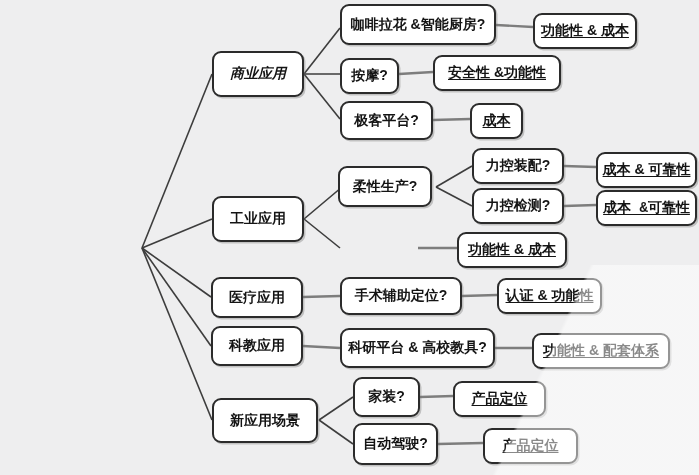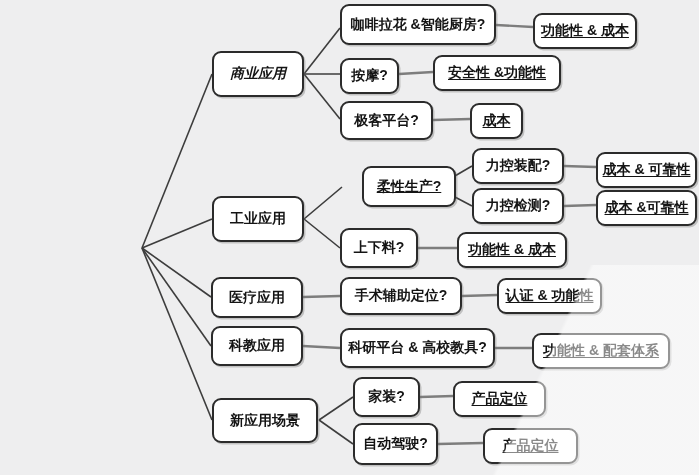--- a/index.html
+++ b/index.html
@@ -80,26 +80,25 @@
   <div class="node" style="left:211px; top:326px; width:92px; height:40px;">科教应用</div>
   <div class="node" style="left:212px; top:398px; width:106px; height:45px;">新应用场景</div>
 
   <div class="node" style="left:340px; top:4px; width:156px; height:41px;">咖啡拉花 &amp;智能厨房?</div>
   <div class="node leaf" style="left:533px; top:13px; width:104px; height:30px;">功能性 &amp; 成本</div>
   <div class="node" style="left:340px; top:58px; width:59px; height:33px;">按摩?</div>
   <div class="node leaf" style="left:433px; top:55px; width:128px; height:33px;">安全性 &amp;功能性</div>
   <div class="node" style="left:340px; top:101px; width:93px; height:39px;">极客平台?</div>
   <div class="node leaf" style="left:470px; top:103px; width:53px; height:32px;">成本</div>
 
-  <div class="node" style="left:362px; top:166px; width:94px; height:41px;text-decoration:underline;">柔性生产?</div>
+  <div class="node" style="left:338px; top:166px; width:94px; height:41px;">柔性生产?</div>
   <div class="node" style="left:472px; top:148px; width:92px; height:36px;">力控装配?</div>
   <div class="node leaf" style="left:596px; top:152px; width:101px; height:30px;">成本 &amp; 可靠性</div>
   <div class="node" style="left:472px; top:188px; width:92px; height:36px;">力控检测?</div>
-  <div class="node leaf" style="left:596px; top:190px; width:101px; height:31px;">成本 &amp;可靠性</div>
-  <div class="node" style="left:340px; top:228px; width:78px; height:40px;">上下料?</div>
+  <div class="node leaf" style="left:596px; top:190px; width:101px; height:31px;font-family:Liberation Mono, monospace;">成本 &amp;可靠性</div>
   <div class="node leaf" style="left:457px; top:232px; width:110px; height:32px;">功能性 &amp; 成本</div>
 
   <div class="node" style="left:340px; top:277px; width:122px; height:38px;">手术辅助定位?</div>
   <div class="node leaf" style="left:497px; top:278px; width:105px; height:33px;">认证 &amp; 功能性</div>
 
   <div class="node" style="left:340px; top:328px; width:155px; height:40px;">科研平台 &amp; 高校教具?</div>
   <div class="node leaf" style="left:532px; top:333px; width:138px; height:30px;">功能性 &amp; 配套体系</div>
 
   <div class="node" style="left:353px; top:377px; width:67px; height:40px;">家装?</div>
   <div class="node leaf" style="left:453px; top:381px; width:93px; height:31px;">产品定位</div>

